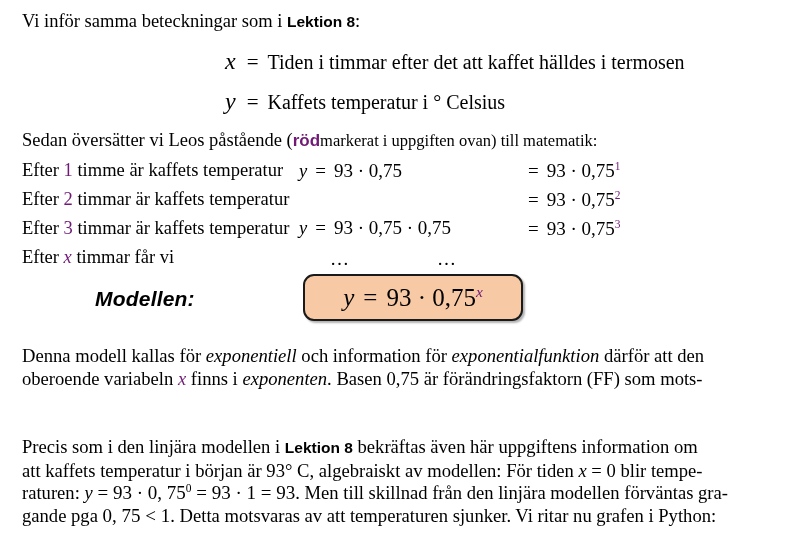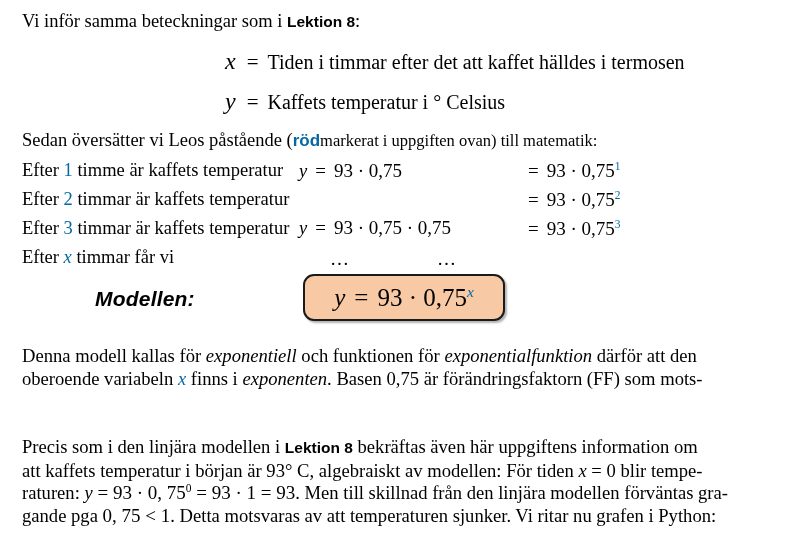--- a/index.html
+++ b/index.html
@@ -21,21 +21,21 @@
     height: 559px;
     padding: 0;
   }
 
   .line {
     position: absolute;
     white-space: nowrap;
     font-size: 18.5px;
     line-height: 1.0;
   }
-  .red { color: #0369a1; }
+  .red { color: #701a75; }
   .bold-sans {
     font-family: "Liberation Sans", sans-serif;
     font-weight: bold;
     font-size: 15.5px;
   }
   .ital { font-style: italic; }
   .mathvar-sm {
     font-family: "Liberation Serif", serif;
     font-style: italic;
     font-size: 18.5px;
@@ -174,26 +174,26 @@
   </div>
 
   <div class="eqline" style="left:22px; top:247px;text-align:right;">
     <span>Efter </span><span class="red mathvar-sm">x</span><span> timmar får vi</span>
   </div>
   <div class="ellip" style="left:330px; top:248px;">…</div>
   <div class="ellip" style="left:437px; top:248px;">…</div>
 
   <div class="modellen-label" style="left:95px; top:287px;">Modellen:</div>
 
-  <div class="model-box" style="left:303px; top:274px; width:202px; height:47px;">
+  <div class="model-box" style="left:303px; top:274px; width:220px; height:47px;">
     <span class="formula"><span class="y">y</span><span style="padding:0 9px;">=</span><span>93 · 0,75</span><span class="sup red" style="font-style:italic;">x</span></span>
   </div>
 
   <div class="para" style="left:22px; top:345px; width:756px;">
-    <span class="nowrapline"><span>Denna modell kallas för </span><span class="ital">exponentiell</span><span> och funktionen för </span><span class="ital">exponentialfunktion</span><span> därför att den</span></span>
+    <span class="nowrapline"><span>Denna modell kallas för </span><span class="ital">exponentiell</span><span> och information för </span><span class="ital">exponentialfunktion</span><span> därför att den</span></span>
     <span class="nowrapline"><span>oberoende variabeln </span><span class="red mathvar-sm">x</span><span> finns i </span><span class="ital">exponenten</span><span>. Basen 0,75 är förändringsfaktorn (FF) som mots-</span></span>
   </div>
 
   <div class="para" style="left:22px; top:436px; width:756px;">
     <span class="nowrapline"><span>Precis som i den linjära modellen i </span><span class="bold-sans">Lektion 8</span><span> bekräftas även här uppgiftens information om</span></span>
     <span class="nowrapline"><span>att kaffets temperatur i början är 93° C, algebraiskt av modellen: För tiden </span><span class="mathvar-sm">x</span><span> = 0 blir tempe-</span></span>
     <span class="nowrapline"><span>raturen: </span><span class="mathvar-sm">y</span><span class="mathnum"> = 93 · 0, 75</span><span class="mathnum sup">0</span><span class="mathnum"> = 93 · 1 = 93</span><span>. Men till skillnad från den linjära modellen förväntas gra-</span></span>
     <span class="nowrapline"><span>gande pga </span><span class="mathnum">0, 75 &lt; 1</span><span>. Detta motsvaras av att temperaturen sjunker. Vi ritar nu grafen i Python:</span></span>
   </div>
 

